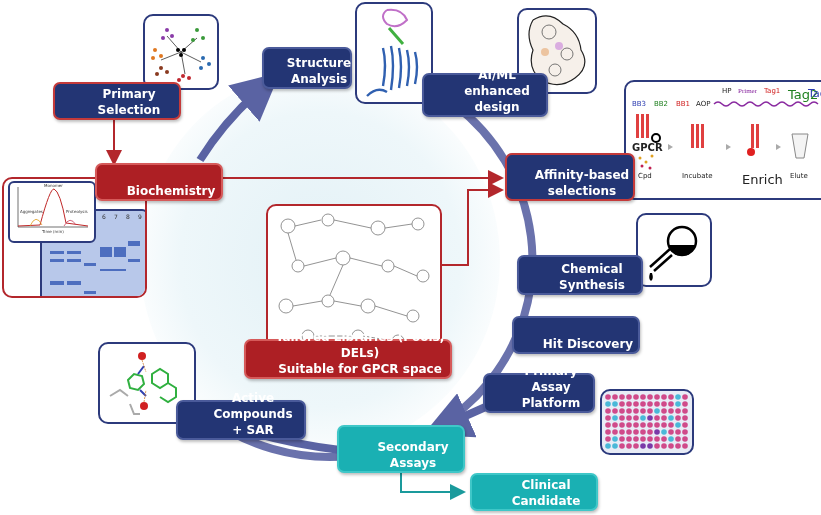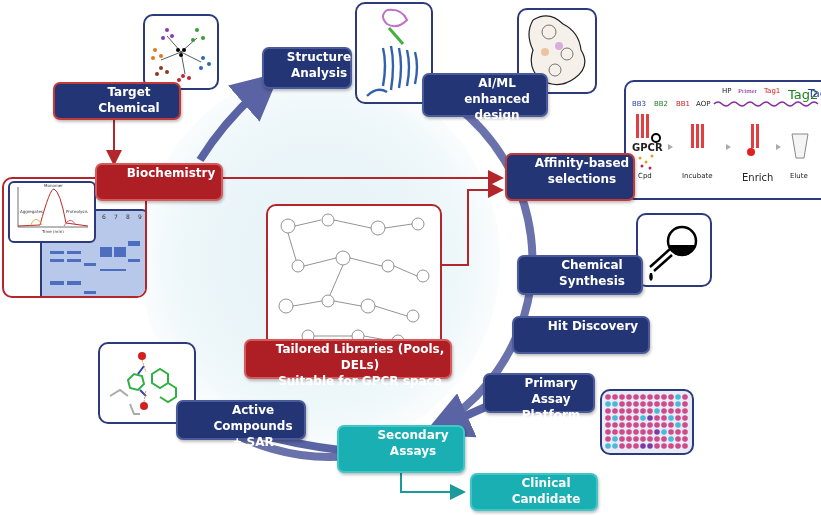--- a/index.html
+++ b/index.html
@@ -1,18 +1,18 @@
 <!DOCTYPE html>
 <html><head>
 <meta charset="utf-8">
 <style>
   html,body{margin:0;padding:0;background:#ffffff;}
   body{width:821px;height:515px;position:relative;overflow:hidden;font-family:"DejaVu Sans","Liberation Sans",sans-serif;}
   .abs{position:absolute;}
-  .box{position:absolute;display:flex;align-items:flex-start;justify-content:center;text-align:center;color:#fff;font-weight:bold;font-size:12px;line-height:16px;border-radius:7px;box-sizing:border-box;white-space:pre-line;padding-left:24px;}
+  .box{position:absolute;display:flex;align-items:flex-end;justify-content:center;text-align:center;color:#fff;font-weight:bold;font-size:12px;line-height:16px;border-radius:7px;box-sizing:border-box;white-space:pre-line;padding-left:24px;}
   .navy{background:#233574;border:2px solid #4a5a9a;box-shadow:1px 2px 3px rgba(0,0,0,0.25);}
   .navy.redb{border:2px solid #c43a3a;}
   .red{background:#ad1f24;border:2px solid #d65a5a;box-shadow:1px 2px 3px rgba(0,0,0,0.25);}
   .teal{background:#1ab0b3;border:2px solid #3fc7c8;box-shadow:1px 2px 3px rgba(0,0,0,0.25);}
   .pic{position:absolute;background:#fff;border-radius:10px;box-sizing:border-box;overflow:hidden;}
   .pic.blue{border:2.5px solid #2c3a7c;margin-left:12px;}
   .pic.redp{border:2.5px solid #b3272c;}
   svg{display:block;}
 </style>
 </head>
@@ -85,21 +85,21 @@
         <circle cx="34" cy="64" r="2"></circle>
       </g>
     <g fill="#2a6ab0">
         <circle cx="58" cy="42" r="2"></circle>
         <circle cx="64" cy="48" r="2"></circle>
         <circle cx="56" cy="52" r="2"></circle>
       </g>
   </svg>
 </div>
 
-<div class="box navy redb" style="left:53px;top:82px;width:128px;height:38px;"><span>Target Chemical</span></div>
+<div class="box navy redb" style="left:53px;top:82px;width:128px;height:38px;"><span>Primary Selection</span></div>
 
 <div class="pic redp" style="left:2px;top:177px;width:145px;height:121px;">
   <div class="abs" style="left:36px;top:30px;width:104px;height:88px;background:#b8c8ea;border:2px solid #2c3a7c;border-radius:6px;overflow:hidden;">
     <svg width="104" height="88">
       <g fill="#3a5fb8" opacity="0.85">
         <rect x="8" y="40" width="14" height="3"></rect>
           <rect x="8" y="48" width="14" height="3"></rect>
           <rect x="8" y="70" width="14" height="4"></rect>
         <rect x="25" y="40" width="14" height="3"></rect>
           <rect x="25" y="48" width="14" height="3"></rect>
@@ -207,21 +207,21 @@
       </g>
     <g fill="#aaa">
         <path d="M42 62 l5 3 l-5 3z"></path>
         <path d="M100 62 l5 3 l-5 3z"></path>
         <path d="M150 62 l5 3 l-5 3z"></path>
       </g>
   </svg>
   <span class="abs" style="left:6px;top:60px;font-size:10px;font-weight:bold;color:#222;">GPCR</span>
   <span class="abs" style="left:12px;top:90px;font-size:7px;color:#222;">Cpd</span>
   <span class="abs" style="left:56px;top:90px;font-size:7px;color:#222;">Incubate</span>
-  <span class="abs" style="left:116px;top:90px;font-size:10px;color:#222;">Enrich</span>
+  <span class="abs" style="left:116px;top:90px;font-size:13px;color:#222;">Enrich</span>
   <span class="abs" style="left:164px;top:90px;font-size:7px;color:#222;">Elute</span>
 </div>
 
 <div class="box navy redb" style="left:505px;top:153px;width:130px;height:48px;"><span>Affinity-based
 selections</span></div>
 
 <div class="pic redp" style="left:266px;top:204px;width:176px;height:148px;">
   <svg width="172" height="144">
     <g fill="none" stroke="#777" stroke-width="0.8">
       <circle cx="20" cy="20" r="7"></circle>
@@ -253,21 +253,21 @@
     <path d="M31 30 A14 14 0 0 0 58 30 Z" fill="#000"></path>
     <line x1="32" y1="34" x2="12" y2="52" stroke="#000" stroke-width="2.5"></line>
     <line x1="34" y1="40" x2="16" y2="56" stroke="#000" stroke-width="2.5"></line>
     <path d="M12 58 Q10 64 13 66 Q16 64 14 58 Z" fill="#000"></path>
   </svg>
 </div>
 
 <div class="box navy" style="left:517px;top:255px;width:126px;height:40px;"><span>Chemical
 Synthesis</span></div>
 
-<div class="box navy" style="left:512px;top:316px;width:138px;height:38px;"><span>Hit Discovery</span></div>
+<div class="box navy" style="left:512px;top:316px;width:128px;height:38px;"><span>Hit Discovery</span></div>
 
 <div class="pic blue" style="left:588px;top:389px;width:94px;height:66px;background:#e8ecf6;">
   <svg id="plate-svg" width="90" height="62">
       <circle cx="6" cy="6" r="2.8" fill="#d04a8a"></circle>
       <circle cx="13" cy="6" r="2.8" fill="#d04a8a"></circle>
       <circle cx="20" cy="6" r="2.8" fill="#d04a8a"></circle>
       <circle cx="27" cy="6" r="2.8" fill="#d04a8a"></circle>
       <circle cx="34" cy="6" r="2.8" fill="#d04a8a"></circle>
       <circle cx="41" cy="6" r="2.8" fill="#d04a8a"></circle>
       <circle cx="48" cy="6" r="2.8" fill="#d04a8a"></circle>

